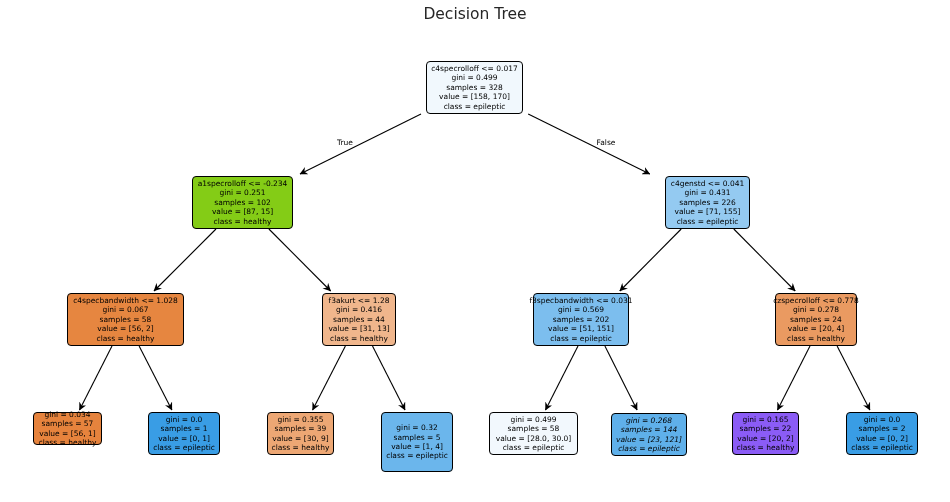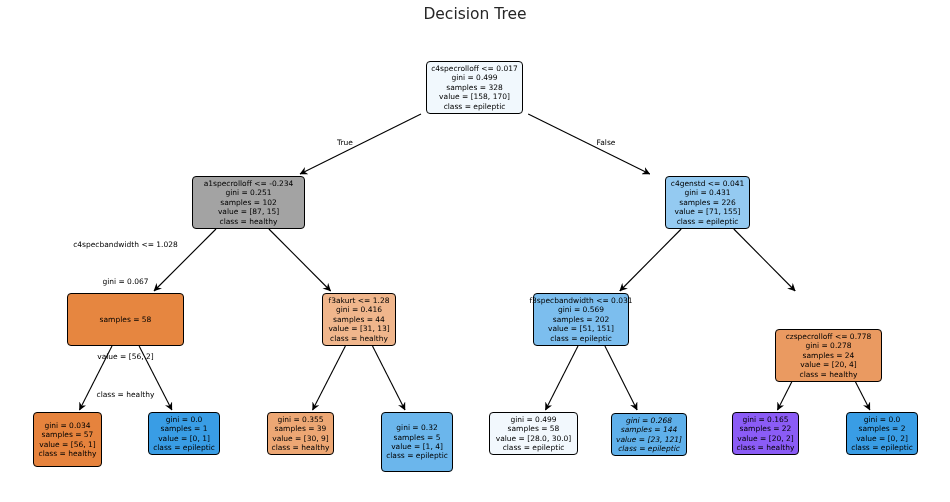--- a/index.html
+++ b/index.html
@@ -77,63 +77,63 @@
       <line x1="837.1" y1="346" x2="869.9" y2="410" marker-end="url(#arrowhead)"></line>
     </svg>
   <div id="nodes-layer">
       <div class="node" style="left: 426px; top: 61px; width: 97px; height: 53px; background: rgb(241, 248, 253);">
         <div class="node-line">c4specrolloff &lt;= 0.017</div>
         <div class="node-line">gini = 0.499</div>
         <div class="node-line">samples = 328</div>
         <div class="node-line">value = [158, 170]</div>
         <div class="node-line">class = epileptic</div>
       </div>
-      <div class="node" style="left: 192px; top: 176px; width: 113px; height: 53px; background: #a3a3a3;">
+      <div class="node" style="left: 192px; top: 176px; width: 101px; height: 53px; background: #84cc16;">
         <div class="node-line">a1specrolloff &lt;= -0.234</div>
         <div class="node-line">gini = 0.251</div>
         <div class="node-line">samples = 102</div>
         <div class="node-line">value = [87, 15]</div>
         <div class="node-line">class = healthy</div>
       </div>
       <div class="node" style="left: 665px; top: 176px; width: 85px; height: 53px; background: rgb(148, 202, 241);">
         <div class="node-line">c4genstd &lt;= 0.041</div>
         <div class="node-line">gini = 0.431</div>
         <div class="node-line">samples = 226</div>
         <div class="node-line">value = [71, 155]</div>
         <div class="node-line">class = epileptic</div>
       </div>
-      <div class="node" style="left: 67px; top: 293px; width: 117px; height: 53px; background: rgb(230, 134, 64); gap: 28px;">
+      <div class="node" style="left: 67px; top: 293px; width: 117px; height: 53px; background: rgb(230, 134, 64);">
         <div class="node-line">c4specbandwidth &lt;= 1.028</div>
         <div class="node-line">gini = 0.067</div>
         <div class="node-line">samples = 58</div>
         <div class="node-line">value = [56, 2]</div>
         <div class="node-line">class = healthy</div>
       </div>
       <div class="node" style="left: 322px; top: 293px; width: 74px; height: 53px; background: rgb(240, 182, 140);">
         <div class="node-line">f3akurt &lt;= 1.28</div>
         <div class="node-line">gini = 0.416</div>
         <div class="node-line">samples = 44</div>
         <div class="node-line">value = [31, 13]</div>
         <div class="node-line">class = healthy</div>
       </div>
       <div class="node" style="left: 533px; top: 293px; width: 96px; height: 53px; background: rgb(124, 190, 238);">
         <div class="node-line">f3specbandwidth &lt;= 0.031</div>
         <div class="node-line">gini = 0.569</div>
         <div class="node-line">samples = 202</div>
         <div class="node-line">value = [51, 151]</div>
         <div class="node-line">class = epileptic</div>
       </div>
-      <div class="node" style="left: 775px; top: 293px; width: 107px; height: 53px; background: rgb(234, 154, 97); margin-top: 36px;">
+      <div class="node" style="left: 775px; top: 293px; width: 82px; height: 53px; background: rgb(234, 154, 97);">
         <div class="node-line">czspecrolloff &lt;= 0.778</div>
         <div class="node-line">gini = 0.278</div>
         <div class="node-line">samples = 24</div>
         <div class="node-line">value = [20, 4]</div>
         <div class="node-line">class = healthy</div>
       </div>
-      <div class="node" style="left: 33px; top: 412px; width: 69px; height: 55px; background: rgb(230, 131, 61);">
+      <div class="node" style="left: 33px; top: 412px; width: 69px; height: 33px; background: rgb(230, 131, 61);">
         <div class="node-line">gini = 0.034</div>
         <div class="node-line">samples = 57</div>
         <div class="node-line">value = [56, 1]</div>
         <div class="node-line">class = healthy</div>
       </div>
       <div class="node" style="left: 148px; top: 412px; width: 72px; height: 43px; background: rgb(57, 157, 229);">
         <div class="node-line">gini = 0.0</div>
         <div class="node-line">samples = 1</div>
         <div class="node-line">value = [0, 1]</div>
         <div class="node-line">class = epileptic</div>

